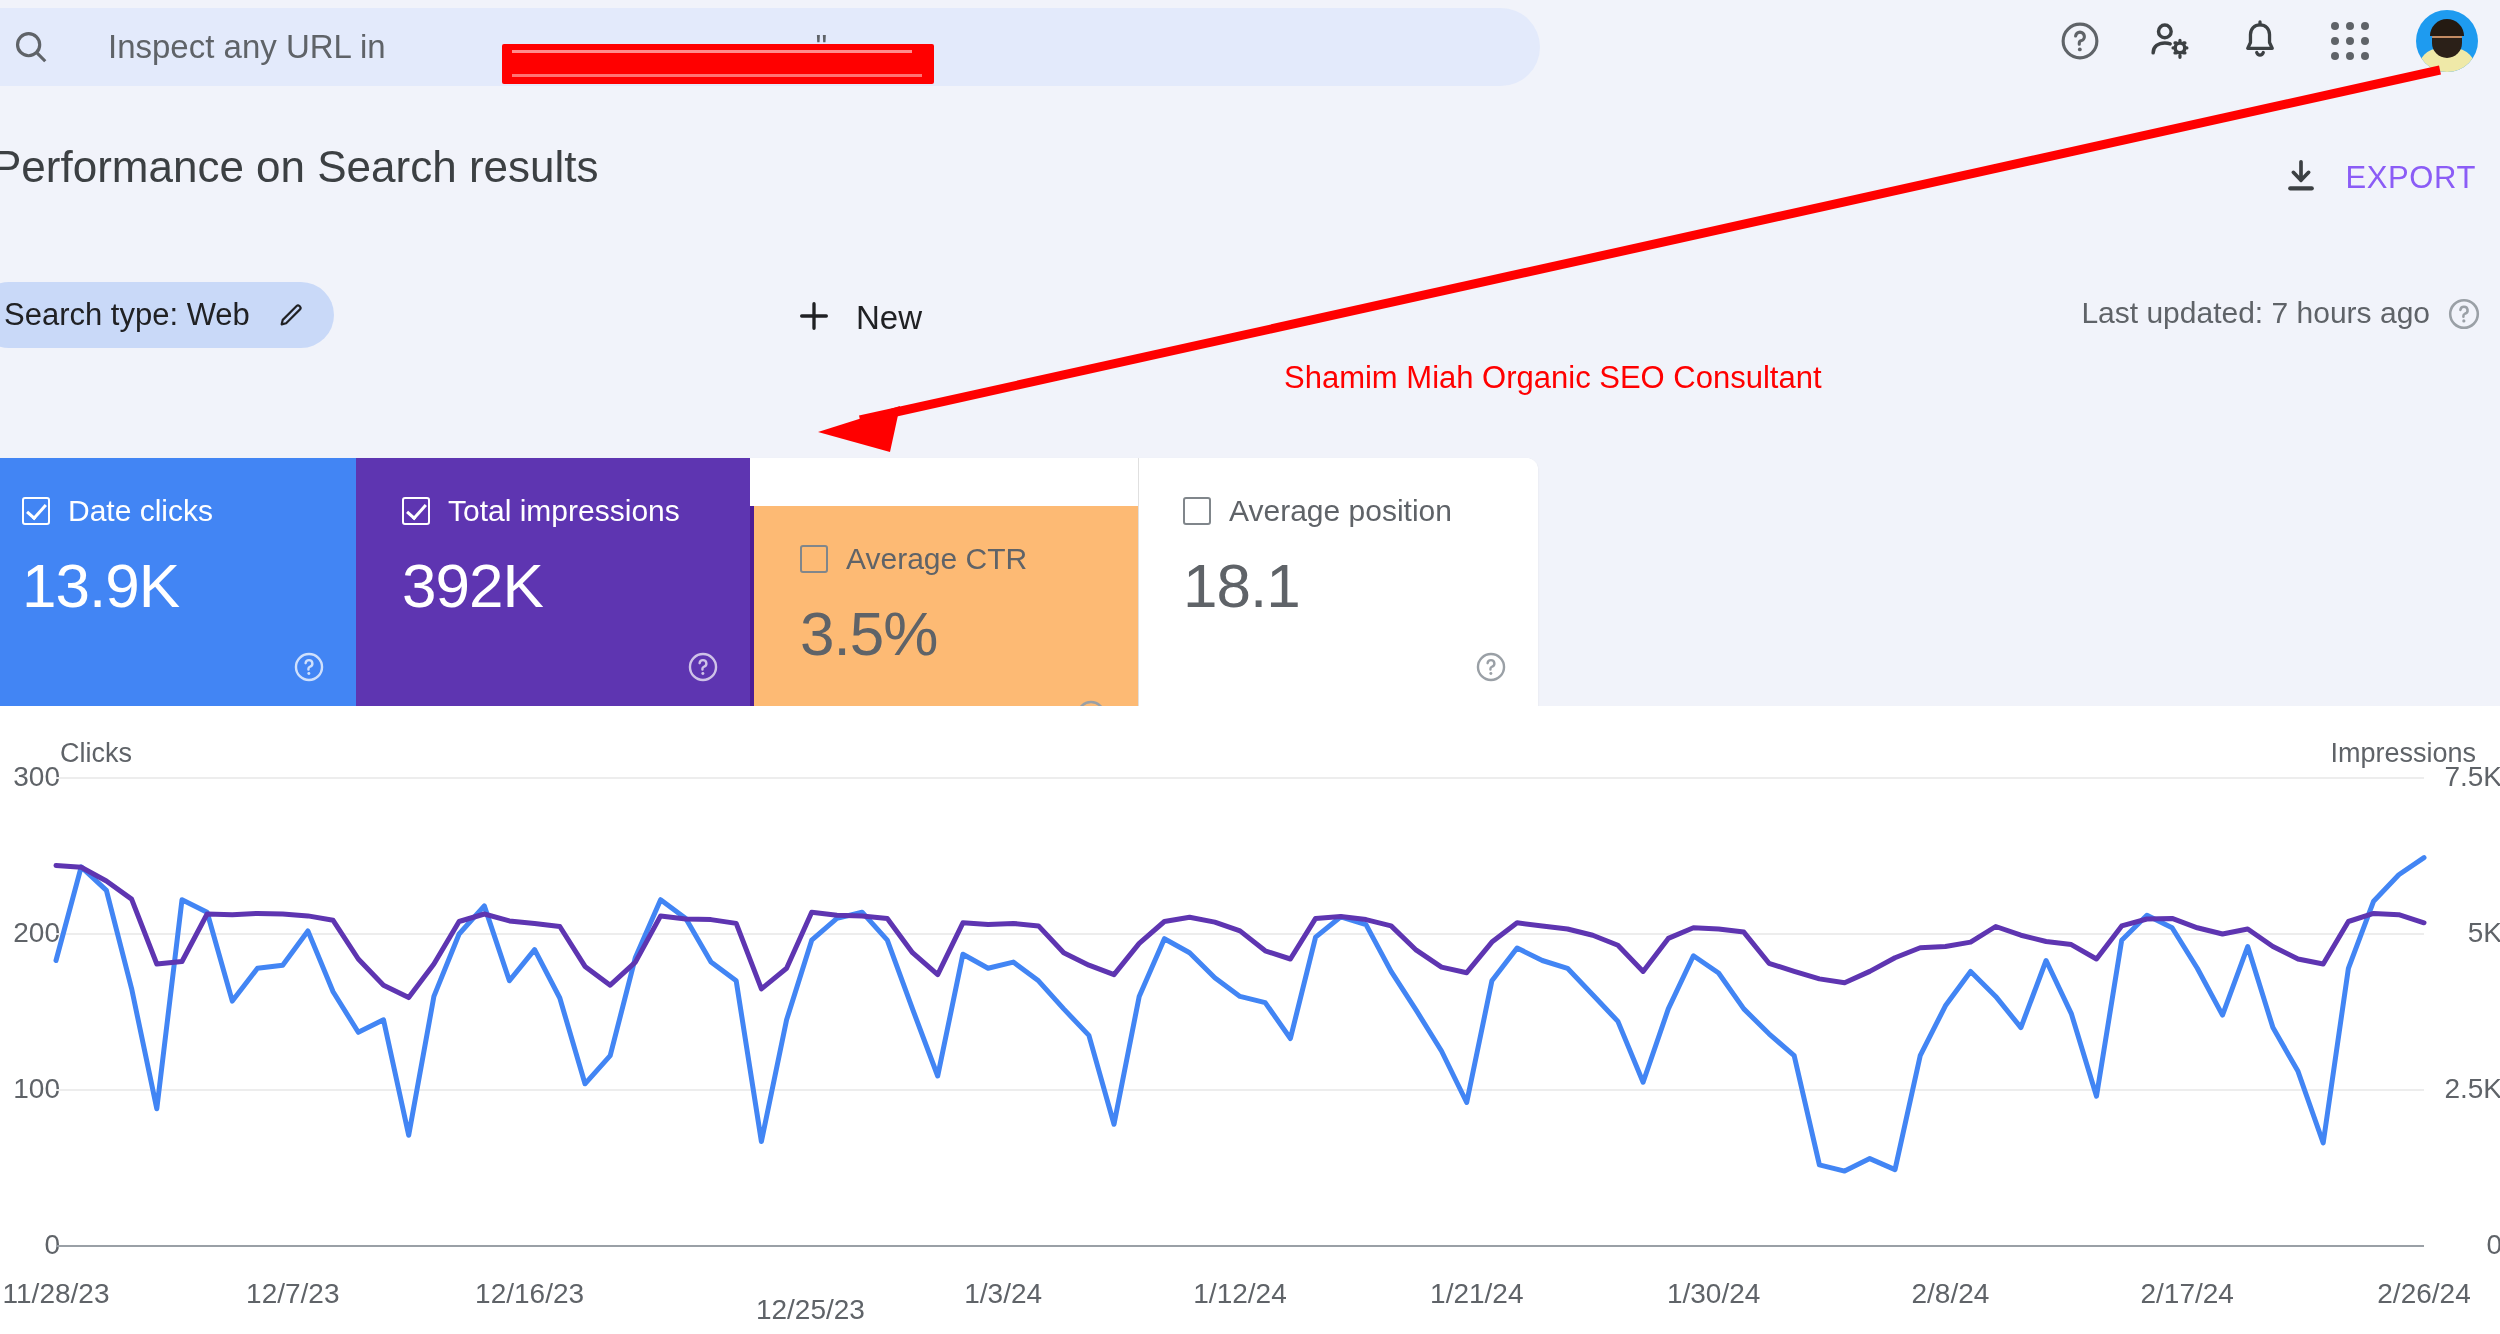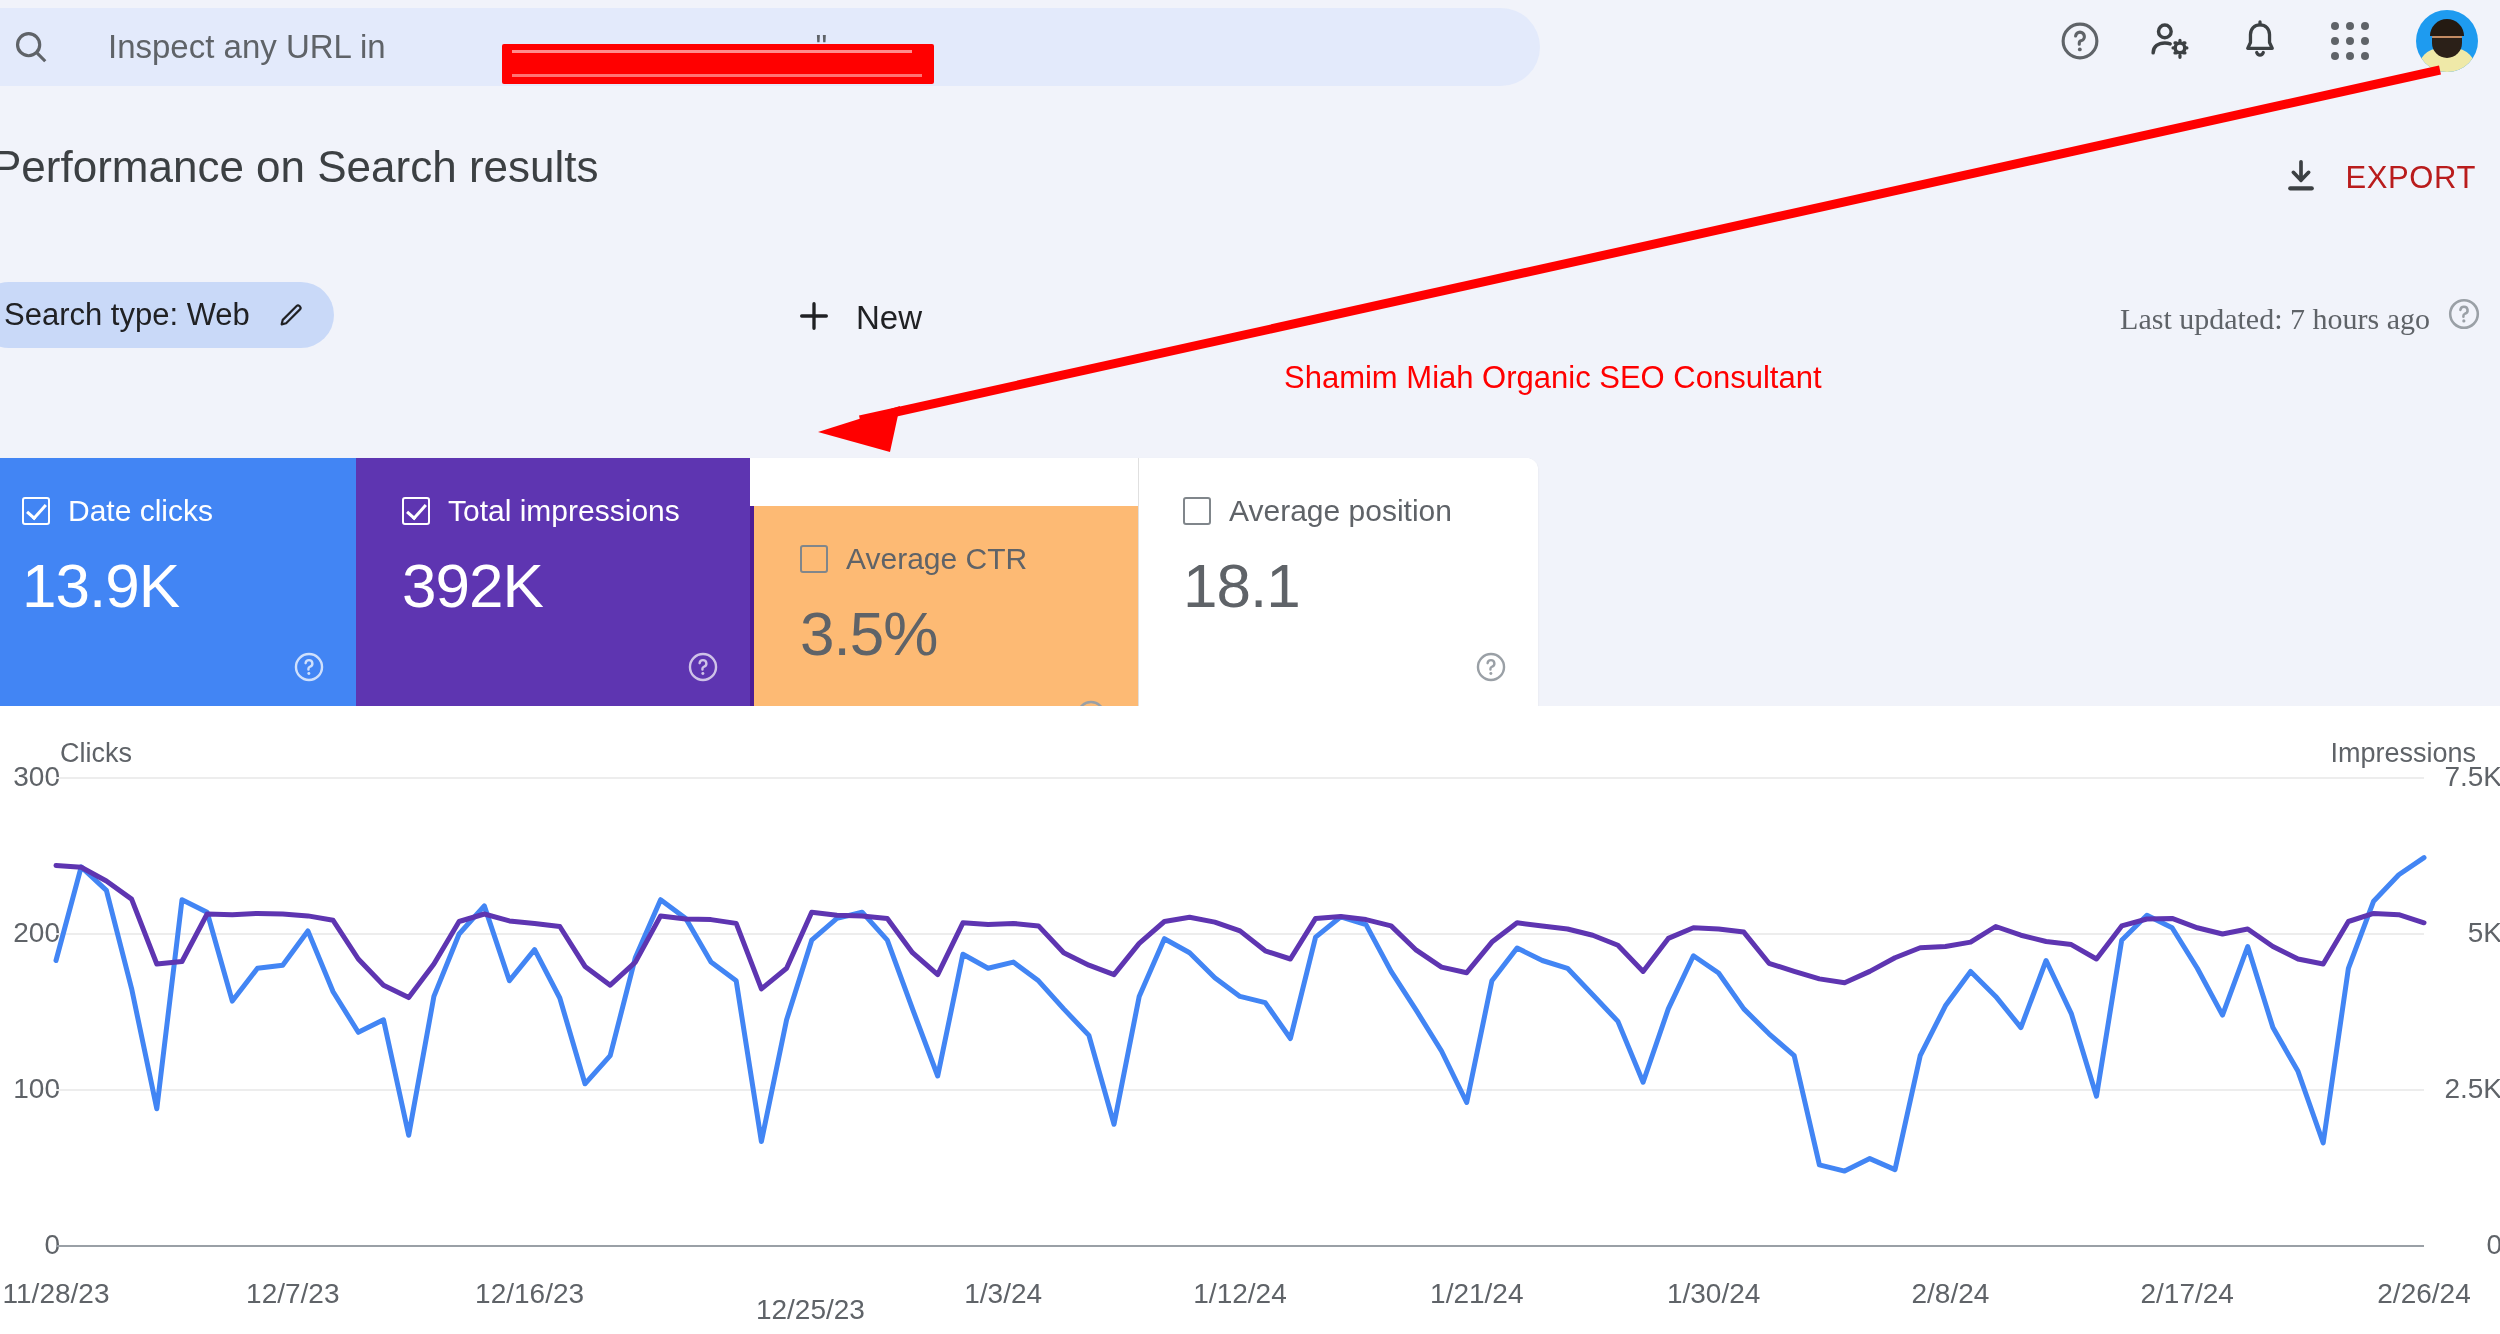--- a/index.html
+++ b/index.html
@@ -53,39 +53,39 @@
   .avatar .body { position: absolute; left: 50%; bottom: -4px; transform: translateX(-50%);
     width: 58px; height: 28px; border-radius: 22px 22px 0 0; background: #EFE9A8; }
 
   
   .title-row { position: absolute; left: 0; top: 132px; width: 2500px; height: 94px; }
   .page-title { position: absolute; left: -8px; top: 10px; font-size: 44px; color: #3C4043; white-space: nowrap; }
   .export-btn {
     position: absolute; right: 14px; top: 16px; display: flex; align-items: center; gap: 24px;
     cursor: pointer; padding: 8px 10px;
   }
-  .export-label { font-size: 31px; letter-spacing: .6px; color: #b91c1c; }
+  .export-label { font-size: 31px; letter-spacing: .6px; color: #8b5cf6; }
 
   
   .filter-row { position: absolute; left: 0; top: 282px; width: 2500px; height: 96px; }
   .chip {
     position: absolute; top: 0; height: 66px; background: #C9D9F8; border-radius: 33px;
     display: flex; align-items: center; padding: 0 28px; cursor: pointer;
   }
   .chip .label { font-size: 31px; color: #202124; white-space: nowrap; }
   .chip .pencil { margin-left: 26px; width: 30px; height: 30px; }
   #chip-search { left: -24px; }
   #chip-date { left: 360px; }
   .new-btn {
     position: absolute; left: 780px; top: 4px; display: flex; align-items: center; gap: 22px;
     cursor: pointer; padding: 10px 14px;
   }
   .new-btn .label { font-size: 33px; color: #202124; }
   .lastupd {
-    position: absolute; right: 18px; top: 14px; display: flex; align-items: flex-end; gap: 16px; font-family: Liberation Serif, serif;
+    position: absolute; right: 18px; top: 14px; display: flex; align-items: flex-start; gap: 16px;
   }
   .lastupd .txt { font-size: 30px; color: #5F6368; white-space: nowrap; }
 
   
   .annot-text {
     position: absolute; left: 1268px; top: 360px; font-size: 31px; color: #FF0000; white-space: nowrap; margin-left: 16px;
   }
   .annot-svg { position: absolute; left: 0; top: 0; width: 2500px; height: 1334px; pointer-events: none; }
 
   

